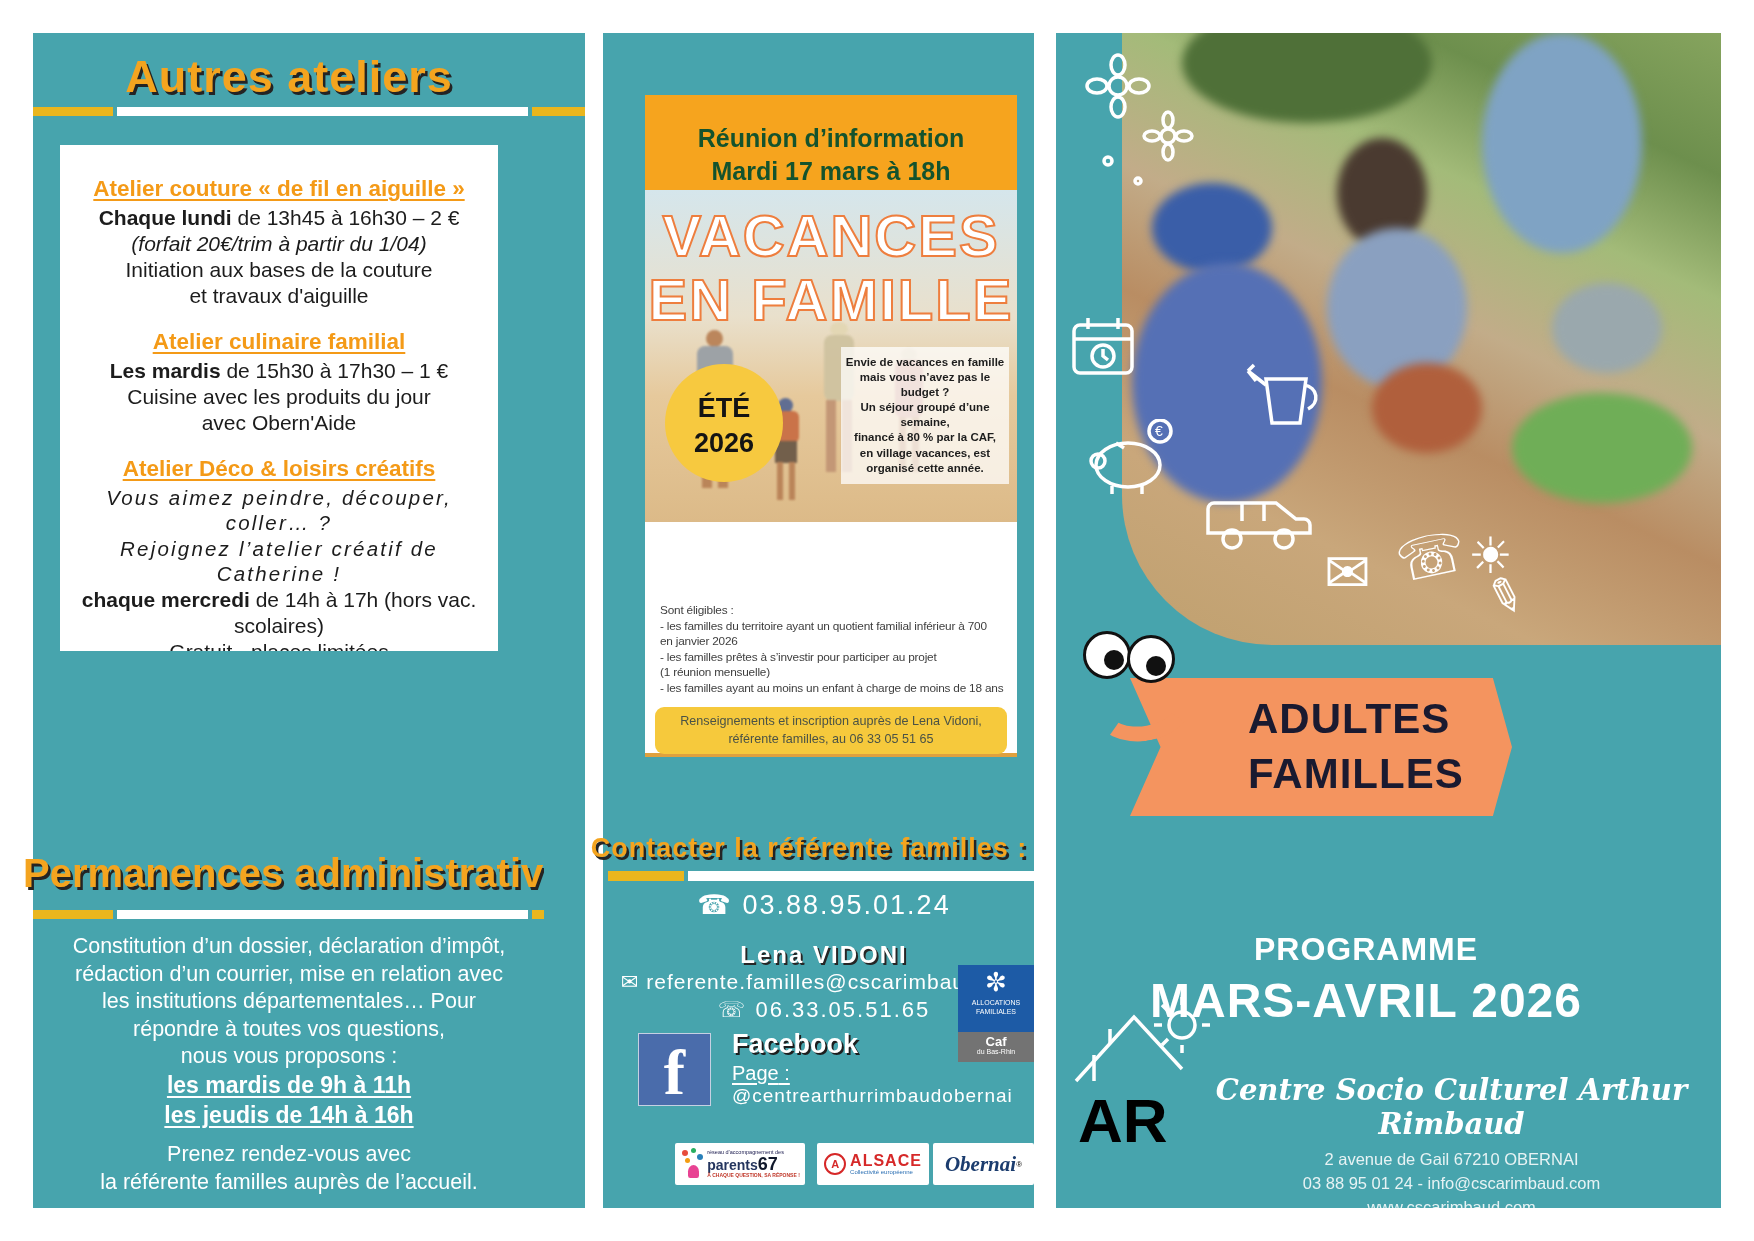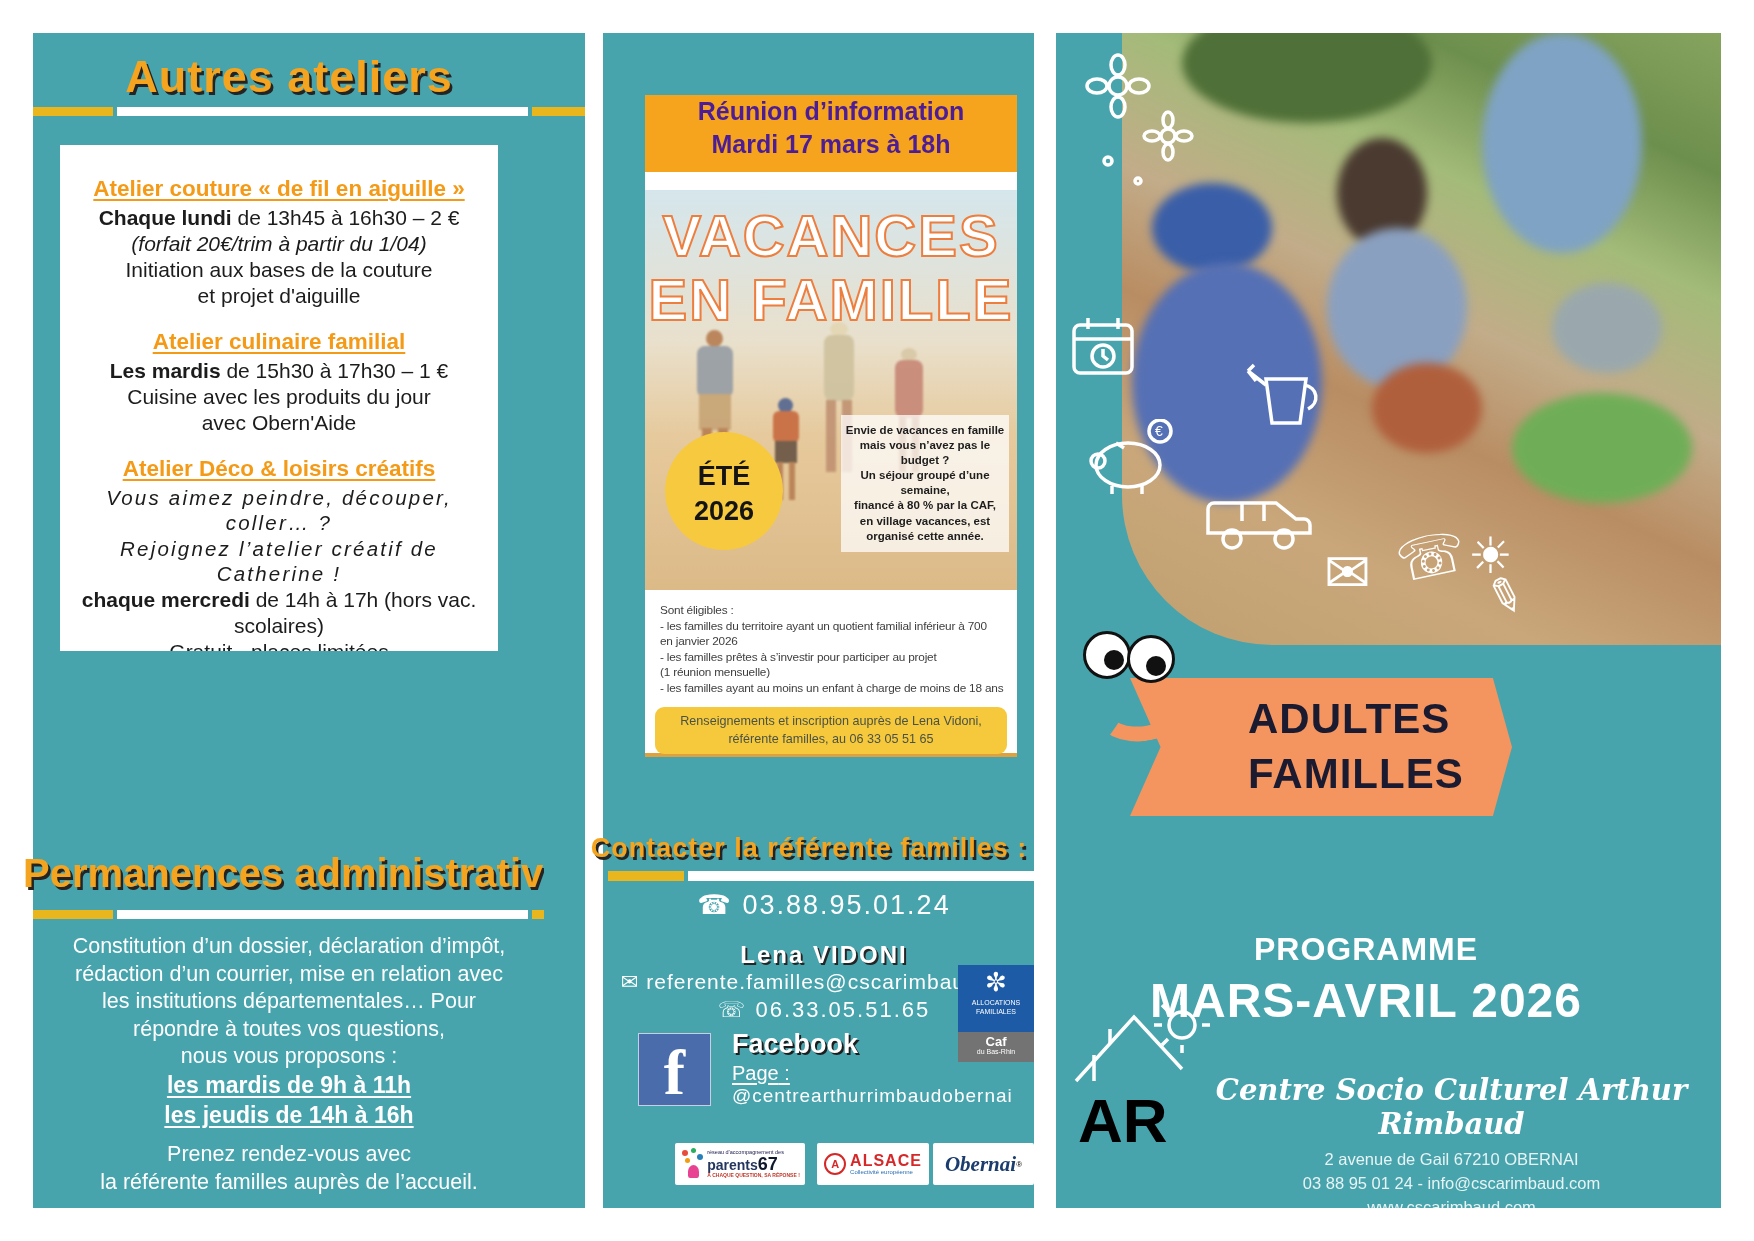--- a/index.html
+++ b/index.html
@@ -36,23 +36,23 @@
               font-size:23px;font-weight:bold;line-height:1.3;}
   .perm-slots .ln{text-decoration:underline;text-decoration-thickness:2px;text-underline-offset:3px;}
   .perm-close{position:absolute;top:1108px;left:0;right:0;text-align:center;color:#fff;
               font-size:21.5px;line-height:1.28;}
 
   
   .stripe{position:absolute;left:41px;top:0;width:18px;height:100%;background:#ffffff;}
   .dash{position:absolute;left:0;top:74px;width:41px;height:9px;background:#eab61e;}
   .poster{position:absolute;left:101px;top:62px;width:372px;height:662px;background:#fff;
           border-bottom:4px solid #dfa13e;box-sizing:border-box;z-index:2;}
-  .poster-head{height:77px;background:#f6a41e;color:#4c1d95;text-align:center;font-weight:bold;
-               font-size:25px;line-height:1.32;padding-top:0;box-sizing:border-box;}
-  .beach{position:absolute;top:95px;left:0;right:0;height:400px;overflow:hidden;
+  .poster-head{height:95px;background:#f6a41e;color:#14532d;text-align:center;font-weight:bold;
+               font-size:25px;line-height:1.32;padding-top:27px;box-sizing:border-box;}
+  .beach{position:absolute;top:95px;left:0;right:0;height:332px;overflow:hidden;
          background:linear-gradient(#d5e6ec 0%,#e9e0cc 38%,#e6c99c 62%,#dcba88 100%);padding-left:36px;}
   .vac{position:absolute;top:14px;left:0;right:0;text-align:center;font-size:58px;font-weight:800;
        color:#ffffff;-webkit-text-stroke:2px #ee7e3e;letter-spacing:2px;line-height:1.1;}
   .fig{position:absolute;filter:blur(1.3px);opacity:.95;}
   .fig div{position:absolute;}
   .badge{position:absolute;left:20px;bottom:40px;width:118px;height:118px;border-radius:50%;
          background:#f7c93f;color:#141414;text-align:center;font-weight:800;font-size:27px;
          line-height:1.3;padding-top:27px;box-sizing:border-box;}
   .pitch{position:absolute;right:8px;bottom:38px;width:162px;background:rgba(255,255,255,.74);
          color:#1d1d1d;font-weight:bold;font-size:11.5px;line-height:1.32;text-align:center;
@@ -149,21 +149,21 @@
         <span class="w"></span>
         <span class="y2"></span>
     </div>
 
     <div class="whitebox">
         <div class="workshop">
           <div class="ws-title">Atelier couture « de fil en aiguille »</div>
           <div class="ws-line"><b>Chaque lundi</b> de 13h45 à 16h30 – 2 €</div>
           <div class="ws-line"><i>(forfait 20€/trim à partir du 1/04)</i></div>
           <div class="ws-line">Initiation aux bases de la couture</div>
-          <div class="ws-line">et projet d'aiguille</div>
+          <div class="ws-line">et travaux d'aiguille</div>
         </div>
         <div class="workshop">
           <div class="ws-title">Atelier culinaire familial</div>
           <div class="ws-line"><b>Les mardis</b> de 15h30 à 17h30 – 1 €</div>
           <div class="ws-line">Cuisine avec les produits du jour</div>
           <div class="ws-line">avec Obern'Aide</div>
         </div>
         <div class="workshop">
           <div class="ws-title">Atelier Déco &amp; loisirs créatifs</div>
           <div class="ws-line spread">Vous aimez peindre, découper, coller… ?</div>

